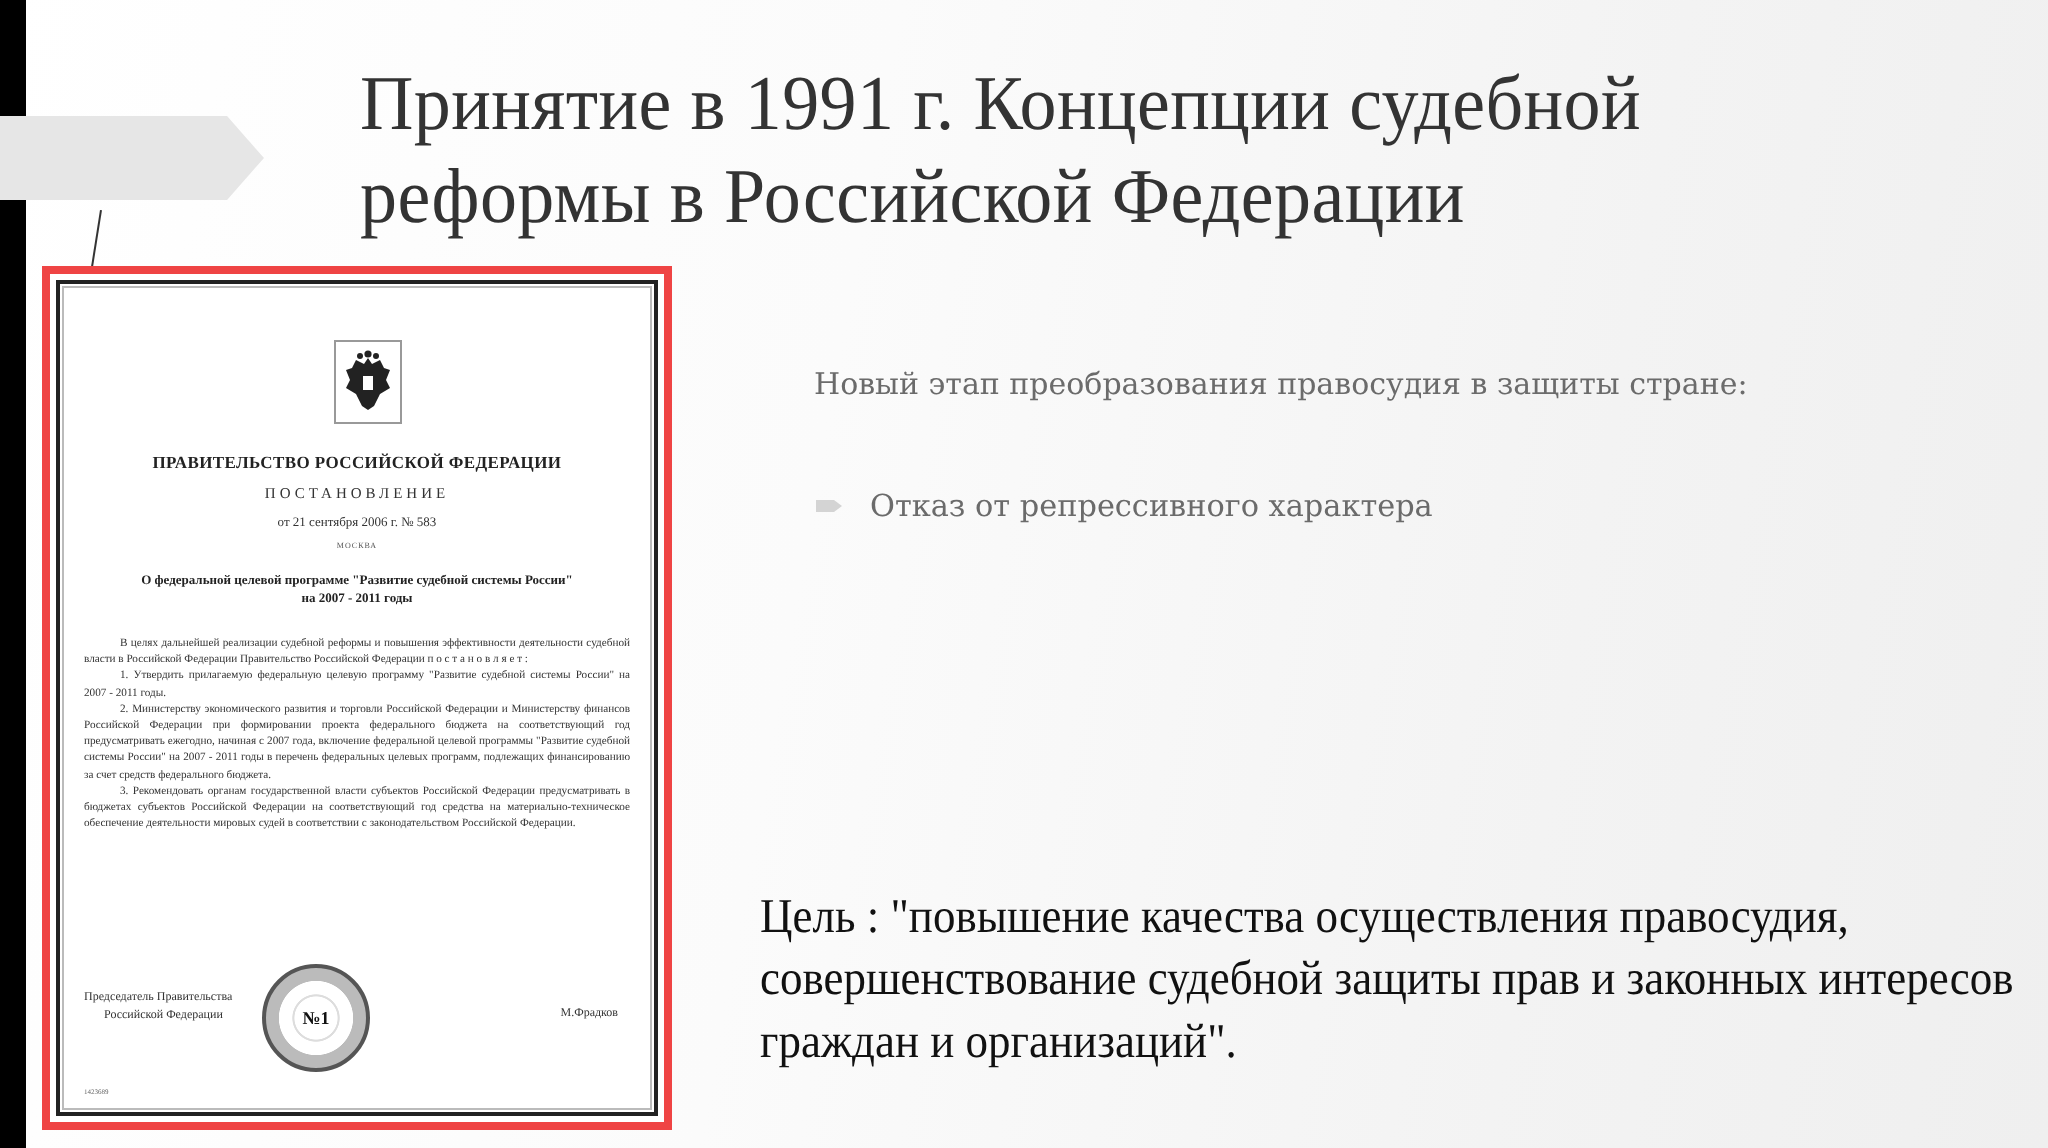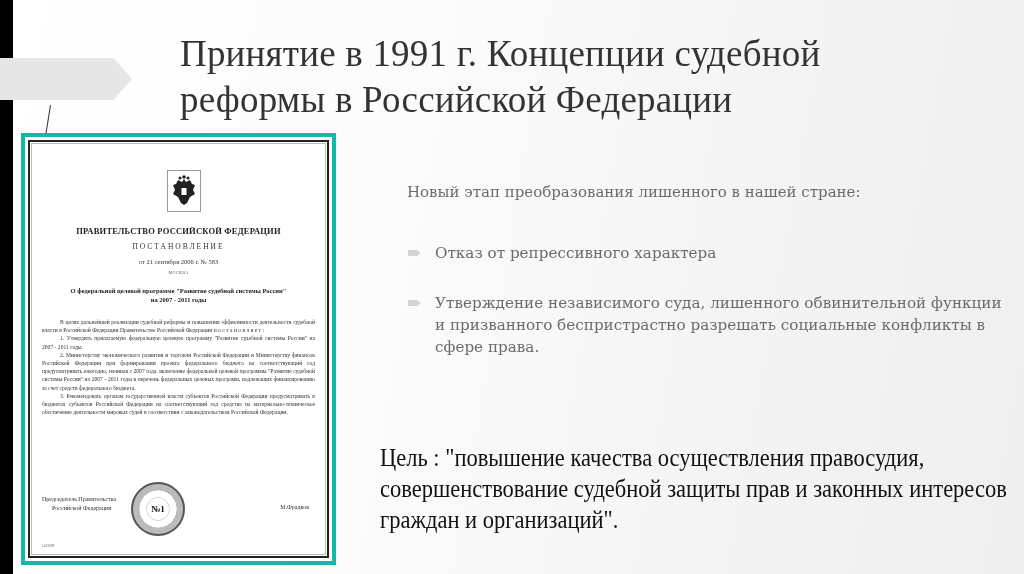--- a/index.html
+++ b/index.html
@@ -50,21 +50,21 @@
       transform-origin: top left;
     }
     .title span { display: block; }
 
     
     .doc-frame {
       position: absolute;
       left: 21px; top: 133px;
       width: 315px; height: 432px;
       box-sizing: border-box;
-      border: 4px solid #14b8a6;
+      border: 4px solid #ef4444;
       background: #fff;
       padding: 3px;
     }
     .doc-inner {
       width: 100%; height: 100%;
       box-sizing: border-box;
       border: 2px solid #222;
       outline: 1px solid #bbb;
       outline-offset: -4px;
       position: relative;
@@ -211,34 +211,26 @@
       <span>Российской Федерации</span>
     </div>
     <div class="doc-seal">
       <span>№1</span>
     </div>
     <div class="doc-sign-right">М.Фрадков</div>
     <div class="doc-code">1423689</div>
   </div>
 </div>
 
-<p class="intro">Новый этап преобразования лишенного в нашей стране:</p>
+<p class="intro">Новый этап преобразования правосудия в защиты стране:</p>
 
 <ul class="bullets">
   <li class="bullet">
     <span class="bullet-marker">
       <svg width="13" height="6" viewBox="0 0 13 6">
           <path d="M0 0 H9 L13 3 L9 6 H0 Z" fill="#d4d4d4"></path>
         </svg>
     </span>
     <span>Отказ от  репрессивного характера</span>
   </li>
-  <li class="bullet">
-    <span class="bullet-marker">
-      <svg width="13" height="6" viewBox="0 0 13 6">
-          <path d="M0 0 H9 L13 3 L9 6 H0 Z" fill="#d4d4d4"></path>
-        </svg>
-    </span>
-    <span>Утверждение независимого суда, лишенного обвинительной функции и призванного беспристрастно разрешать социальные конфликты в сфере права.</span>
-  </li>
 </ul>
 
 <p class="goal">Цель : "повышение качества осуществления правосудия, совершенствование судебной защиты прав и законных интересов граждан и организаций".</p>
 
 </body></html>

